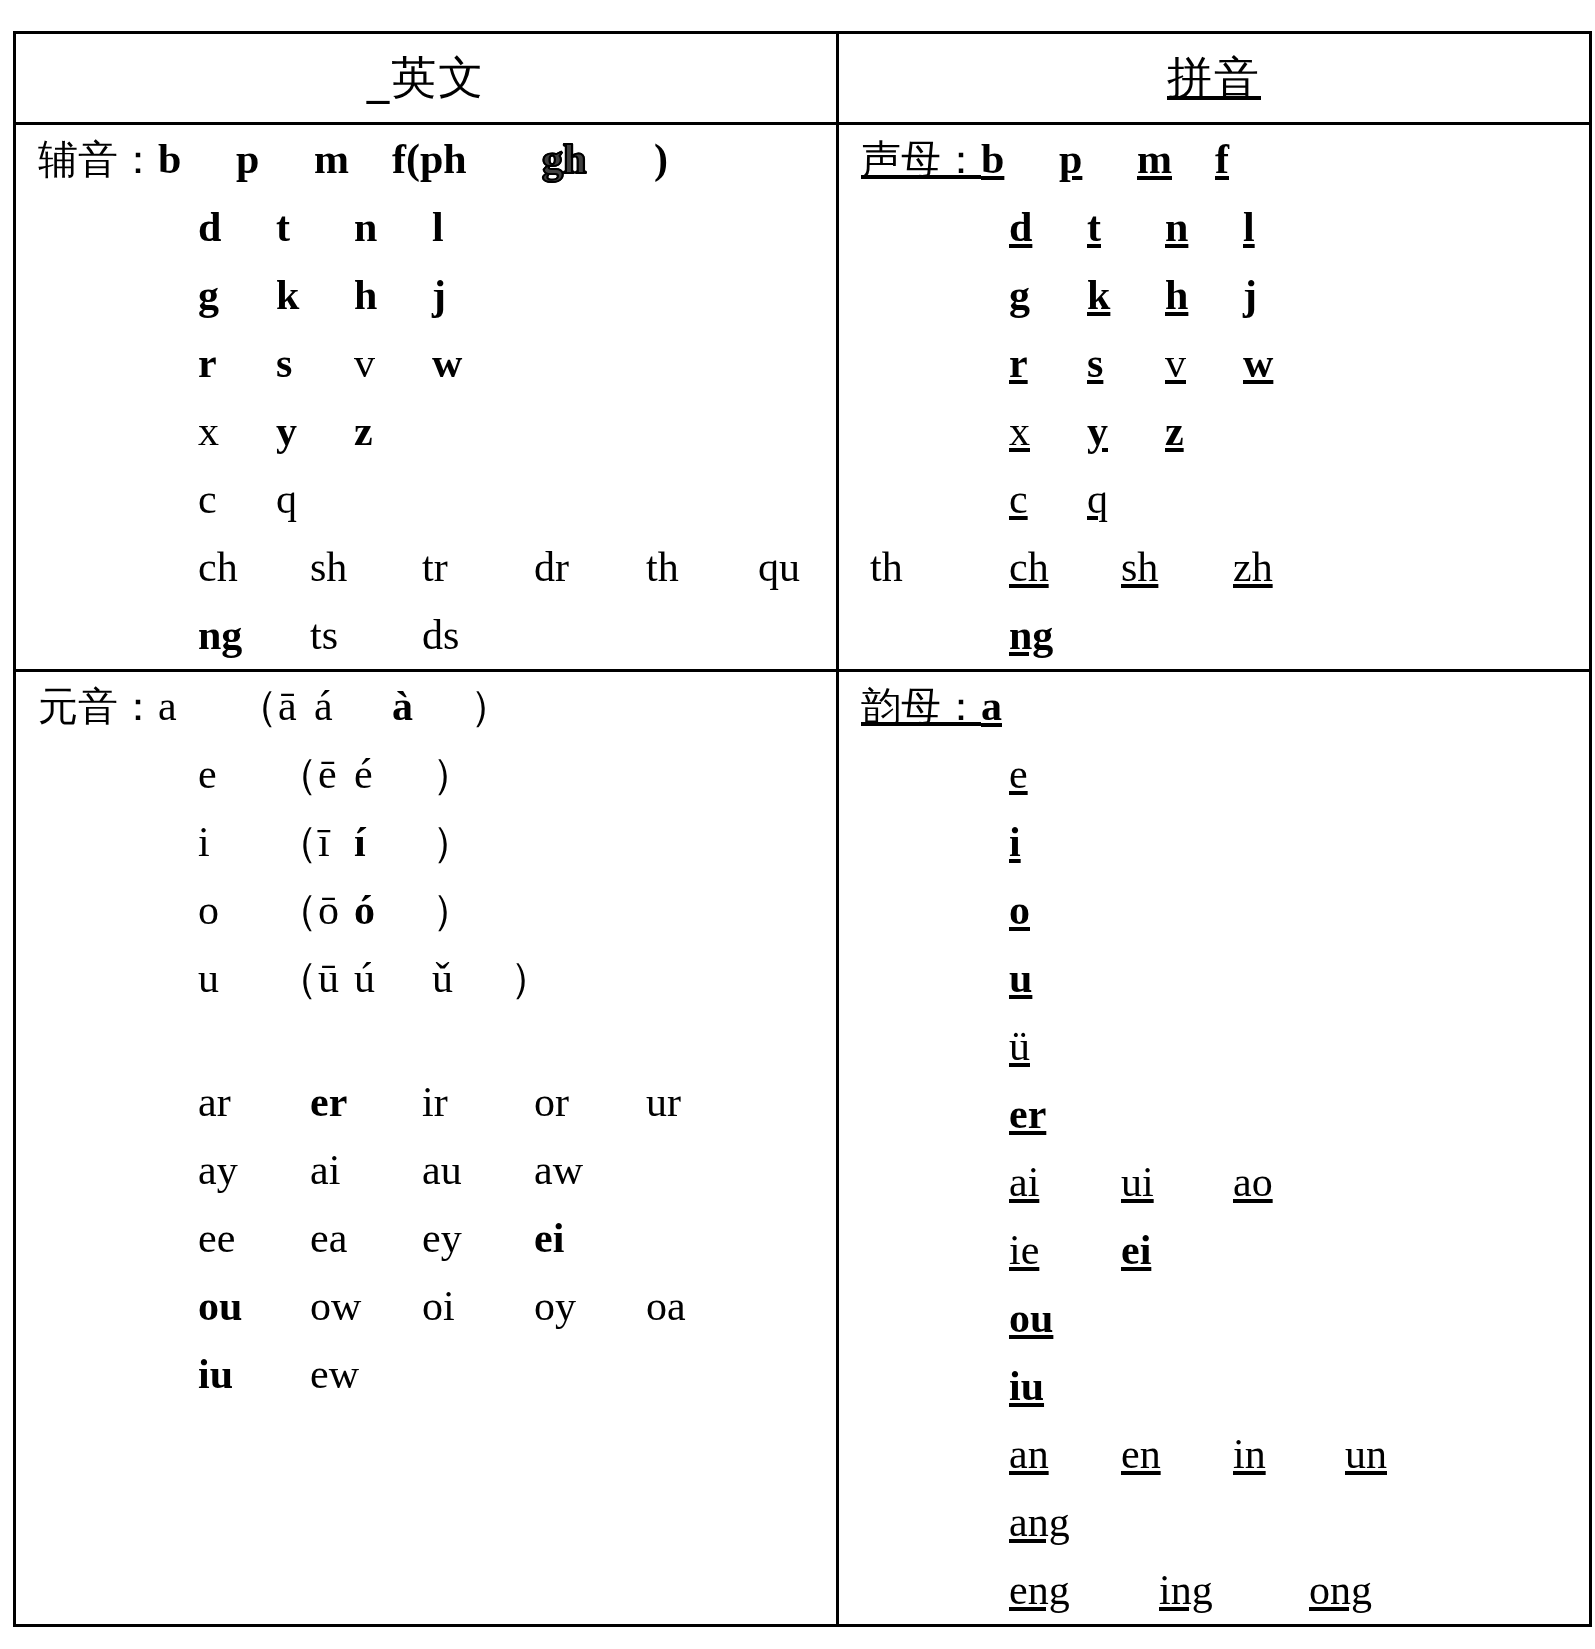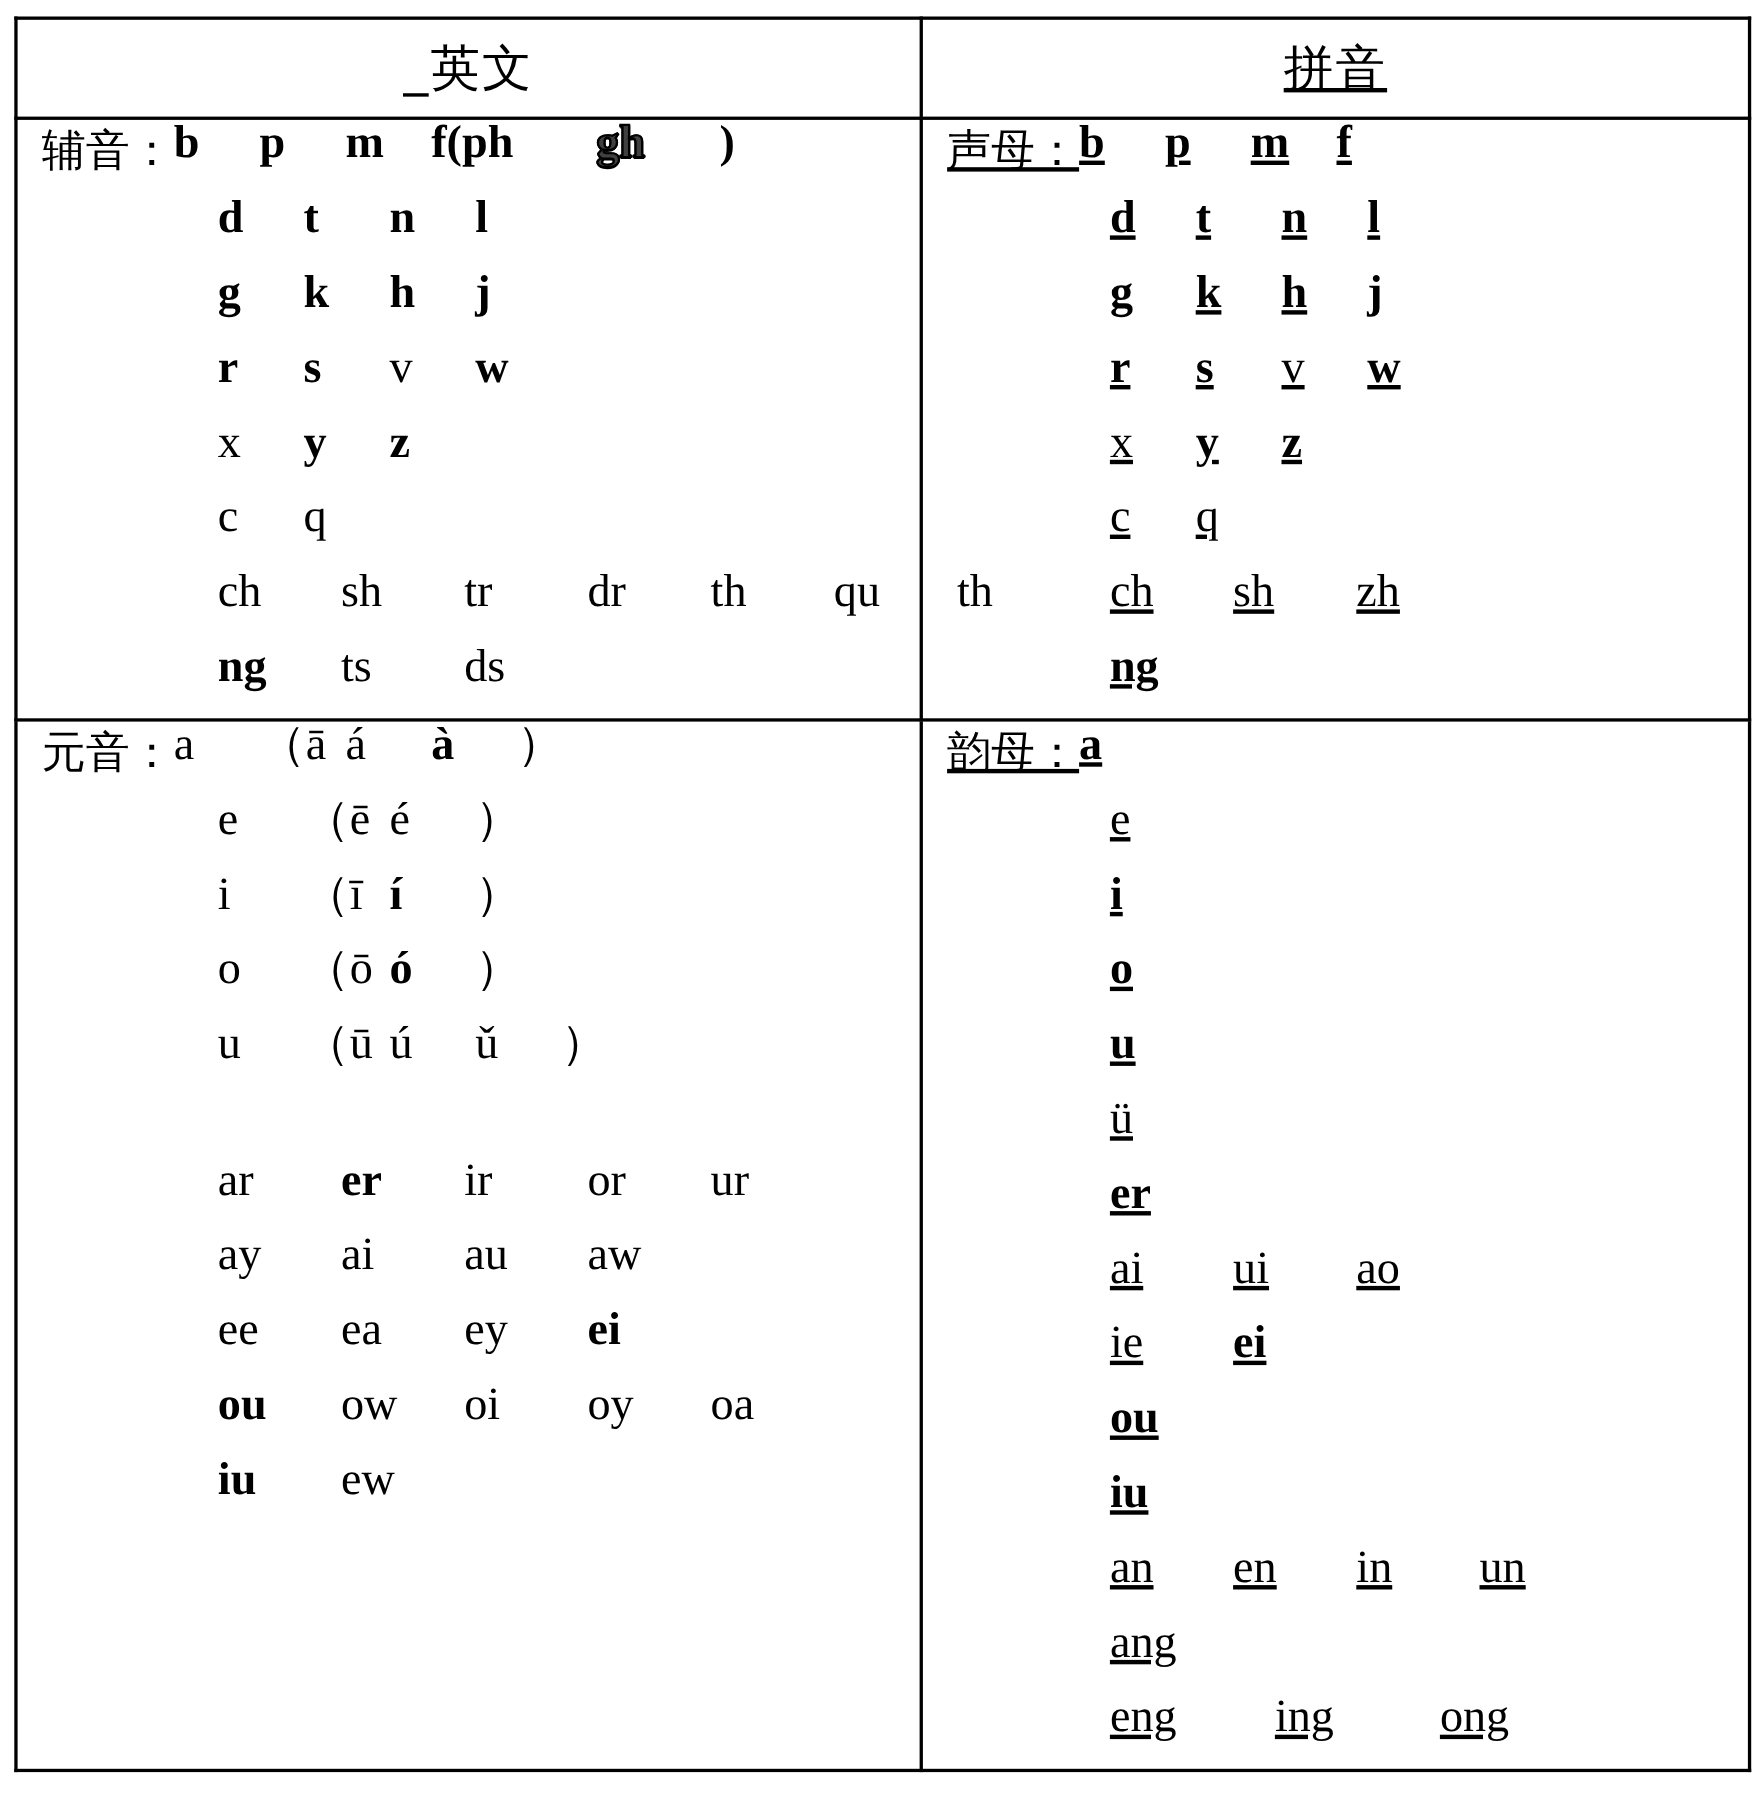--- a/index.html
+++ b/index.html
@@ -12,20 +12,21 @@
     height: 1649px;
     font-family: "Liberation Serif", "DejaVu Serif", serif;
     color: #000000;
     overflow: hidden;
   }
 
   .page {
     position: relative;
     width: 1595px;
     height: 1419px;
+    margin-top: 16px;
   }
 
   table.phonics {
     position: absolute;
     left: 13px;
     top: 15px;
     width: 1570px;
     border-collapse: collapse;
     table-layout: fixed;
   }
@@ -57,21 +58,21 @@
   .body-cell {
     padding: 14px 0 14px 0;
   }
 
   .section {
     display: block;
   }
 
   .srow {
     display: flex;
-    align-items: flex-start;
+    align-items: center;
     height: 68px;
   }
 
   .lead {
     flex: 0 0 auto;
     font-family: "DejaVu Sans", "Liberation Sans", sans-serif;
     font-size: 40px;
     white-space: pre;
     padding-left: 22px;
     min-width: 0;

